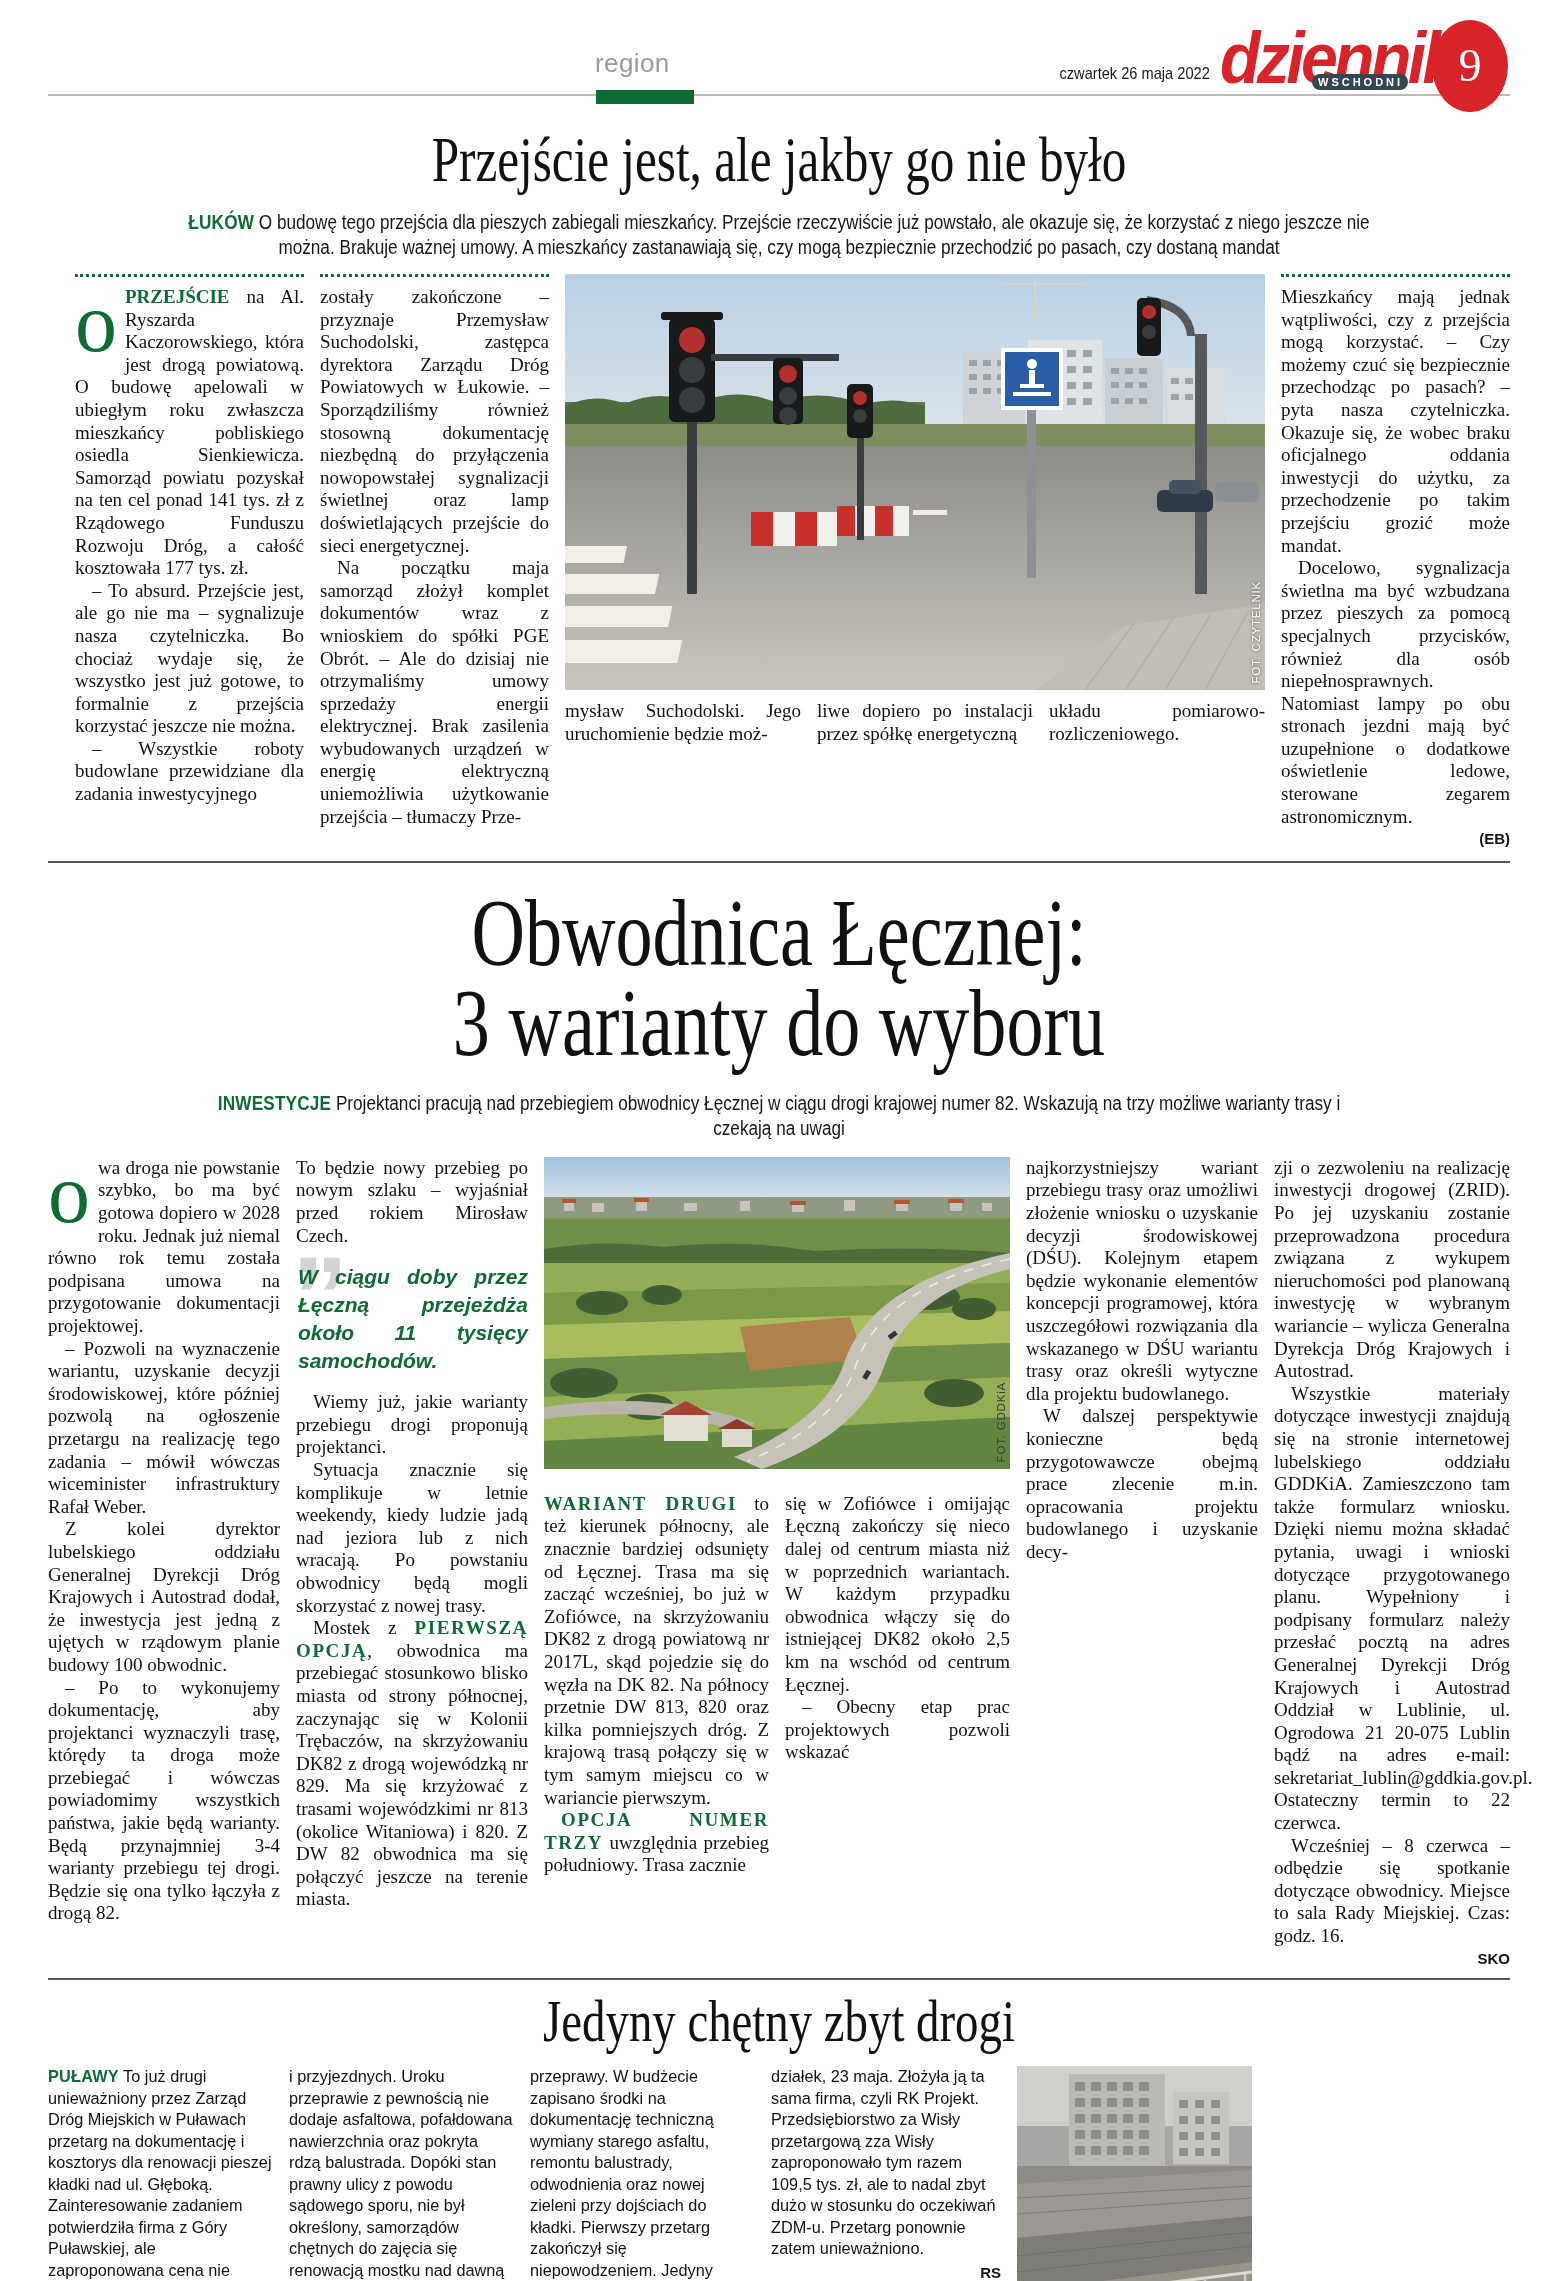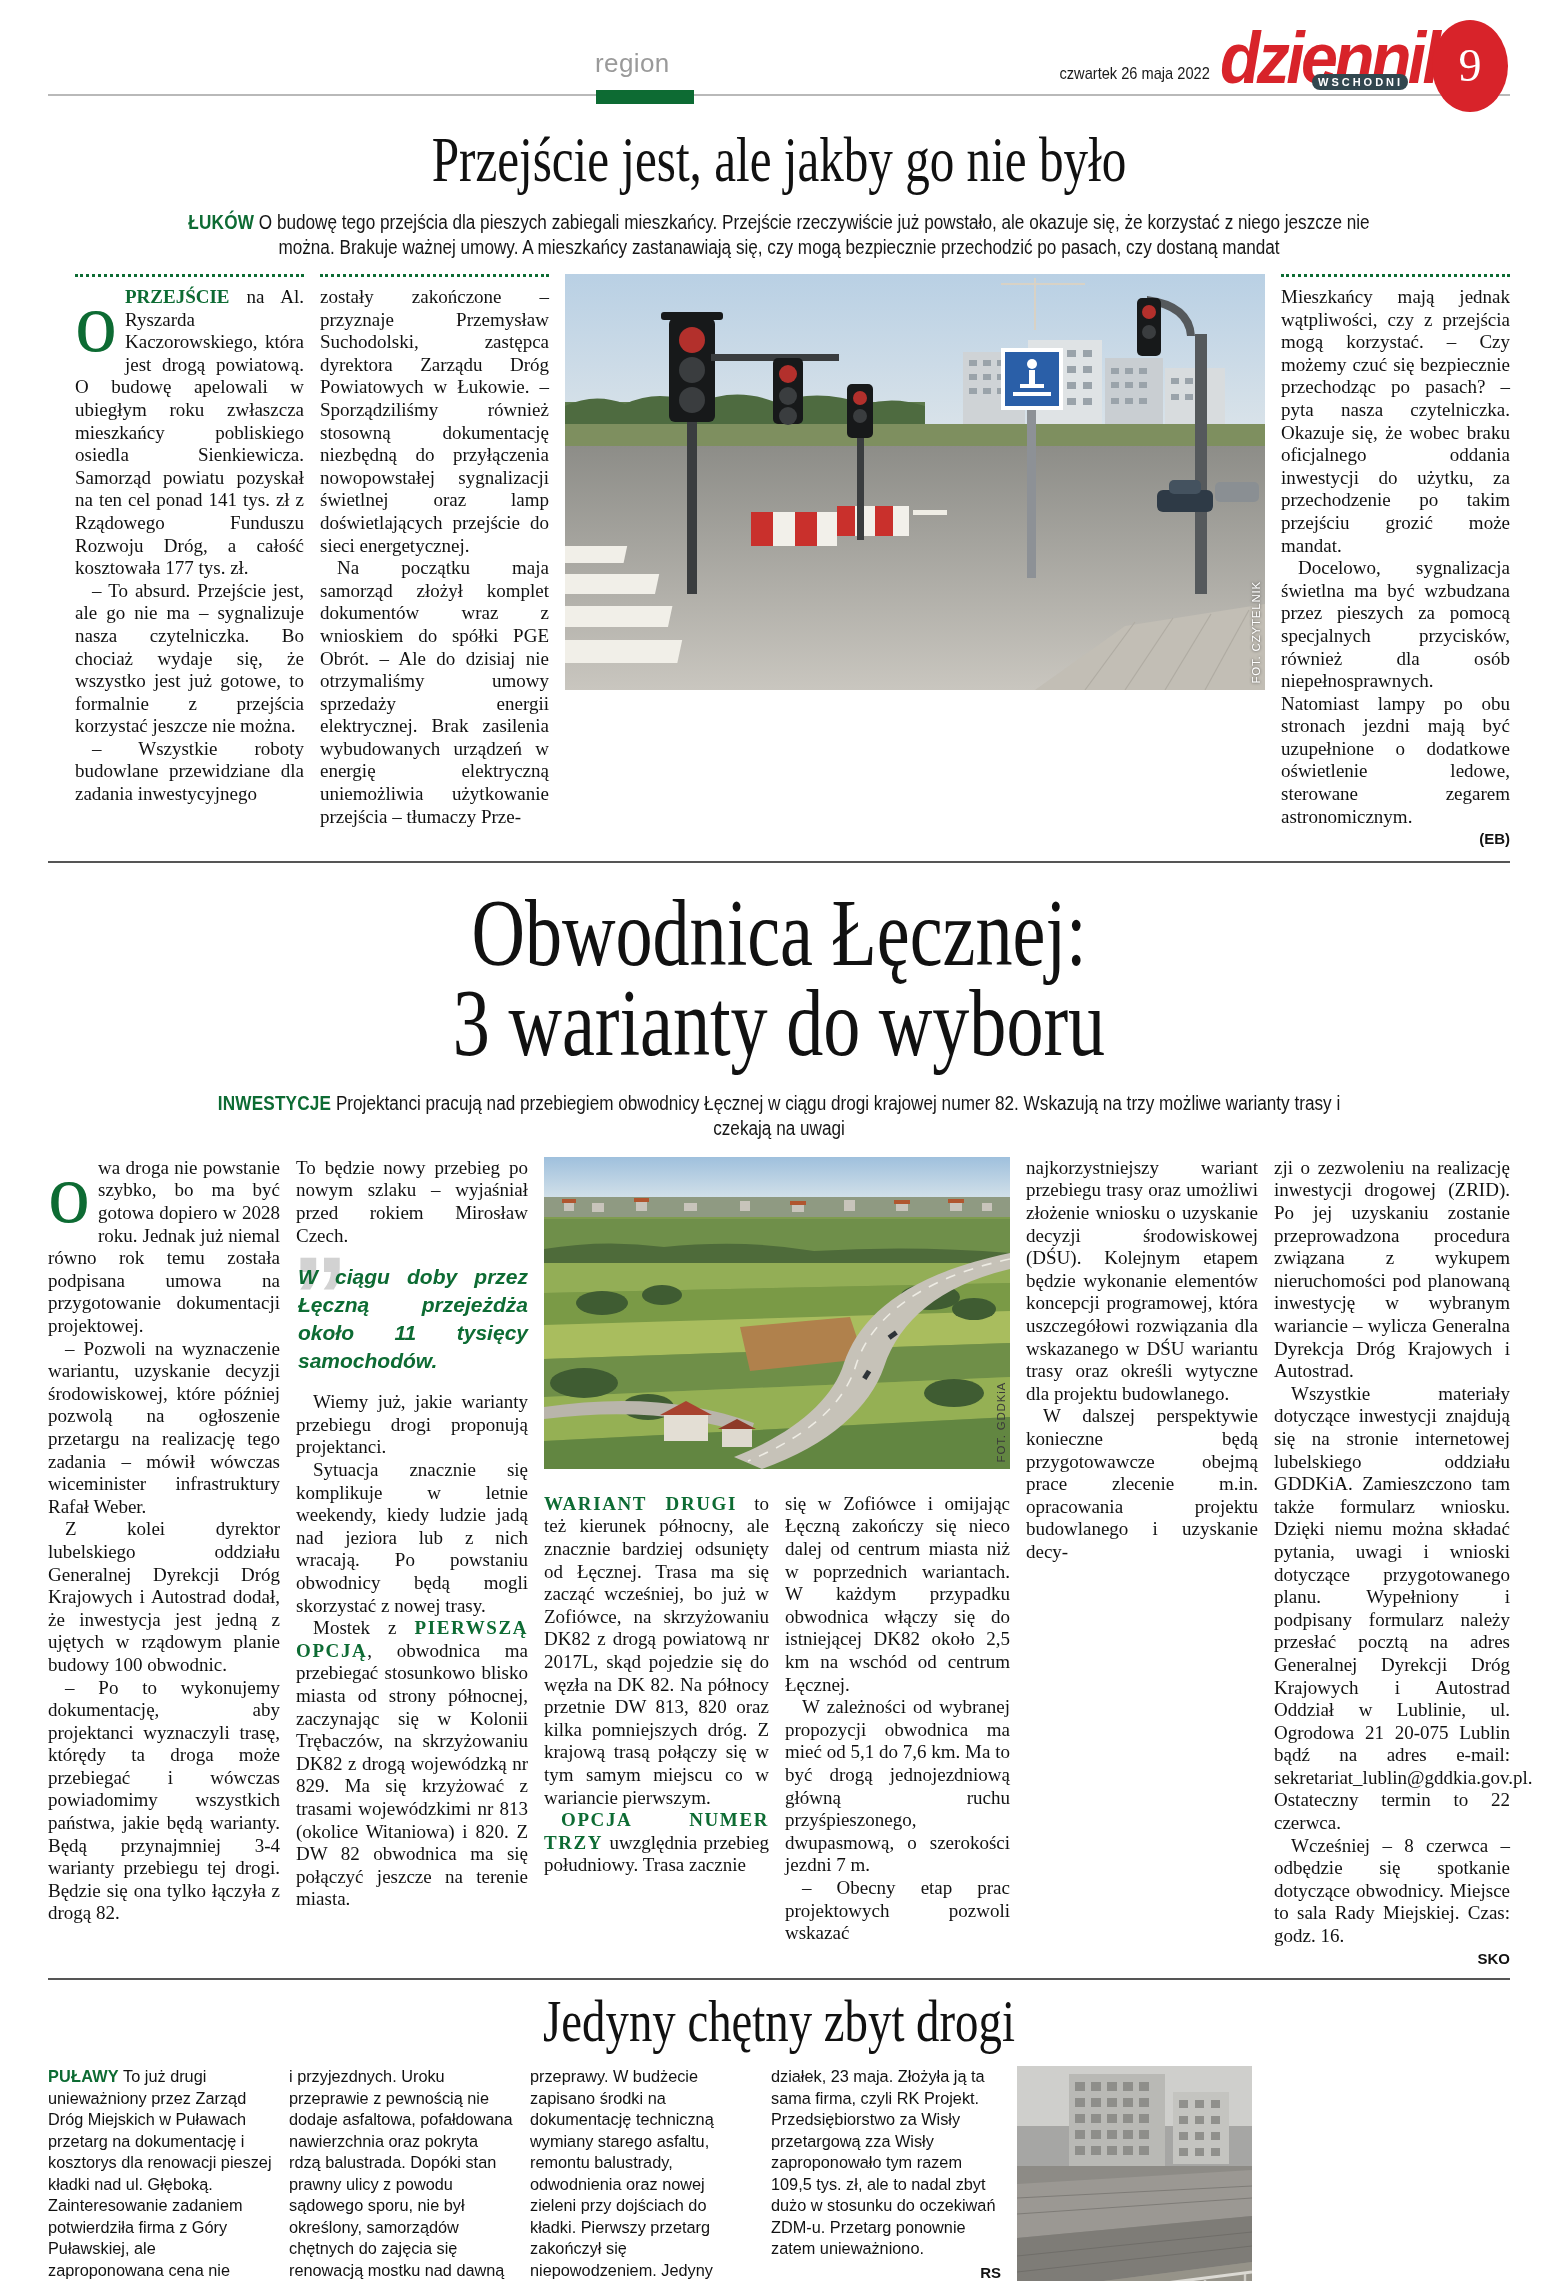--- a/index.html
+++ b/index.html
@@ -344,20 +344,31 @@
             <path d="M470 416 L700 416 L700 330 L560 352 Z" fill="#c2beb5"></path>
             <g stroke="#b0aca3" stroke-width="1.2">
               <line x1="520" y1="416" x2="570" y2="348"></line>
               <line x1="560" y1="416" x2="608" y2="344"></line>
               <line x1="600" y1="416" x2="646" y2="340"></line>
               <line x1="640" y1="416" x2="684" y2="336"></line>
             </g>
           </svg>
           <div class="credit">FOT. CZYTELNIK</div>
         </div>
+        <div class="cols" style="margin-top:10px; gap:16px;">
+          <div class="col" style="width:236px;">
+            <p class="noind">mysław Suchodolski. Jego uruchomienie będzie moż-</p>
+          </div>
+          <div class="col" style="width:216px;">
+            <p class="noind">liwe dopiero po instalacji przez spółkę energetyczną</p>
+          </div>
+          <div class="col" style="width:216px;">
+            <p class="noind">układu pomiarowo-rozliczeniowego.</p>
+          </div>
+        </div>
       </div>
 
       <div class="col" style="width:236px;">
         <div class="dotted-top"></div>
         <p class="noind">Mieszkańcy mają jednak wątpliwości, czy z przejścia mogą korzystać. – Czy możemy czuć się bezpiecznie przechodząc po pasach? – pyta nasza czytelniczka. Okazuje się, że wobec braku oficjalnego oddania inwestycji do użytku, za przechodzenie po takim przejściu grozić może mandat.</p>
         <p>Docelowo, sygnalizacja świetlna ma być wzbudzana przez pieszych za pomocą specjalnych przycisków, również dla osób niepełnosprawnych. Natomiast lampy po obu stronach jezdni mają być uzupełnione o dodatkowe oświetlenie ledowe, sterowane zegarem astronomicznym.</p>
         <div class="sig">(EB)</div>
       </div>
 
     </div>
@@ -467,21 +478,20 @@
         <div class="credit dark">FOT. GDDKiA</div>
       </div>
 
       <div class="cols" style="margin-top:24px; gap:16px;">
         <div class="col" style="width:225px;">
           <p class="noind"><span class="green-bold-ls">WARIANT DRUGI</span><span> to też kierunek północny, ale znacznie bardziej odsunięty od Łęcznej. Trasa ma się zacząć wcześniej, bo już w Zofiówce, na skrzyżowaniu DK82 z drogą powiatową nr 2017L, skąd pojedzie się do węzła na DK 82. Na północy przetnie DW 813, 820 oraz kilka pomniejszych dróg. Z krajową trasą połączy się w tym samym miejscu co w wariancie pierwszym.</span></p>
           <p><span class="green-bold-ls">OPCJA NUMER TRZY</span><span> uwzględnia przebieg południowy. Trasa zacznie</span></p>
         </div>
         <div class="col" style="width:225px;">
           <p class="noind">się w Zofiówce i omijając Łęczną zakończy się nieco dalej od centrum miasta niż w poprzednich wariantach. W każdym przypadku obwodnica włączy się do istniejącej DK82 około 2,5 km na wschód od centrum Łęcznej.</p>
-          <p>W zależności od wybranej propozycji obwodnica ma mieć od 5,1 do 7,6 km. Ma to być drogą jednojezdniową główną ruchu przyśpieszonego, dwupasmową, o szerokości jezdni 7 m.</p>
           <p>– Obecny etap prac projektowych pozwoli wskazać</p>
         </div>
       </div>
     </div>
 
     <div class="col" style="width:236px;">
       <p class="noind">najkorzystniejszy wariant przebiegu trasy oraz umożliwi złożenie wniosku o uzyskanie decyzji środowiskowej (DŚU). Kolejnym etapem będzie wykonanie elementów koncepcji programowej, która uszczegółowi rozwiązania dla wskazanego w DŚU wariantu trasy oraz określi wytyczne dla projektu budowlanego.</p>
       <p>W dalszej perspektywie konieczne będą przygotowawcze obejmą prace zlecenie m.in. opracowania projektu budowlanego i uzyskanie decy-</p>
     </div>
 

